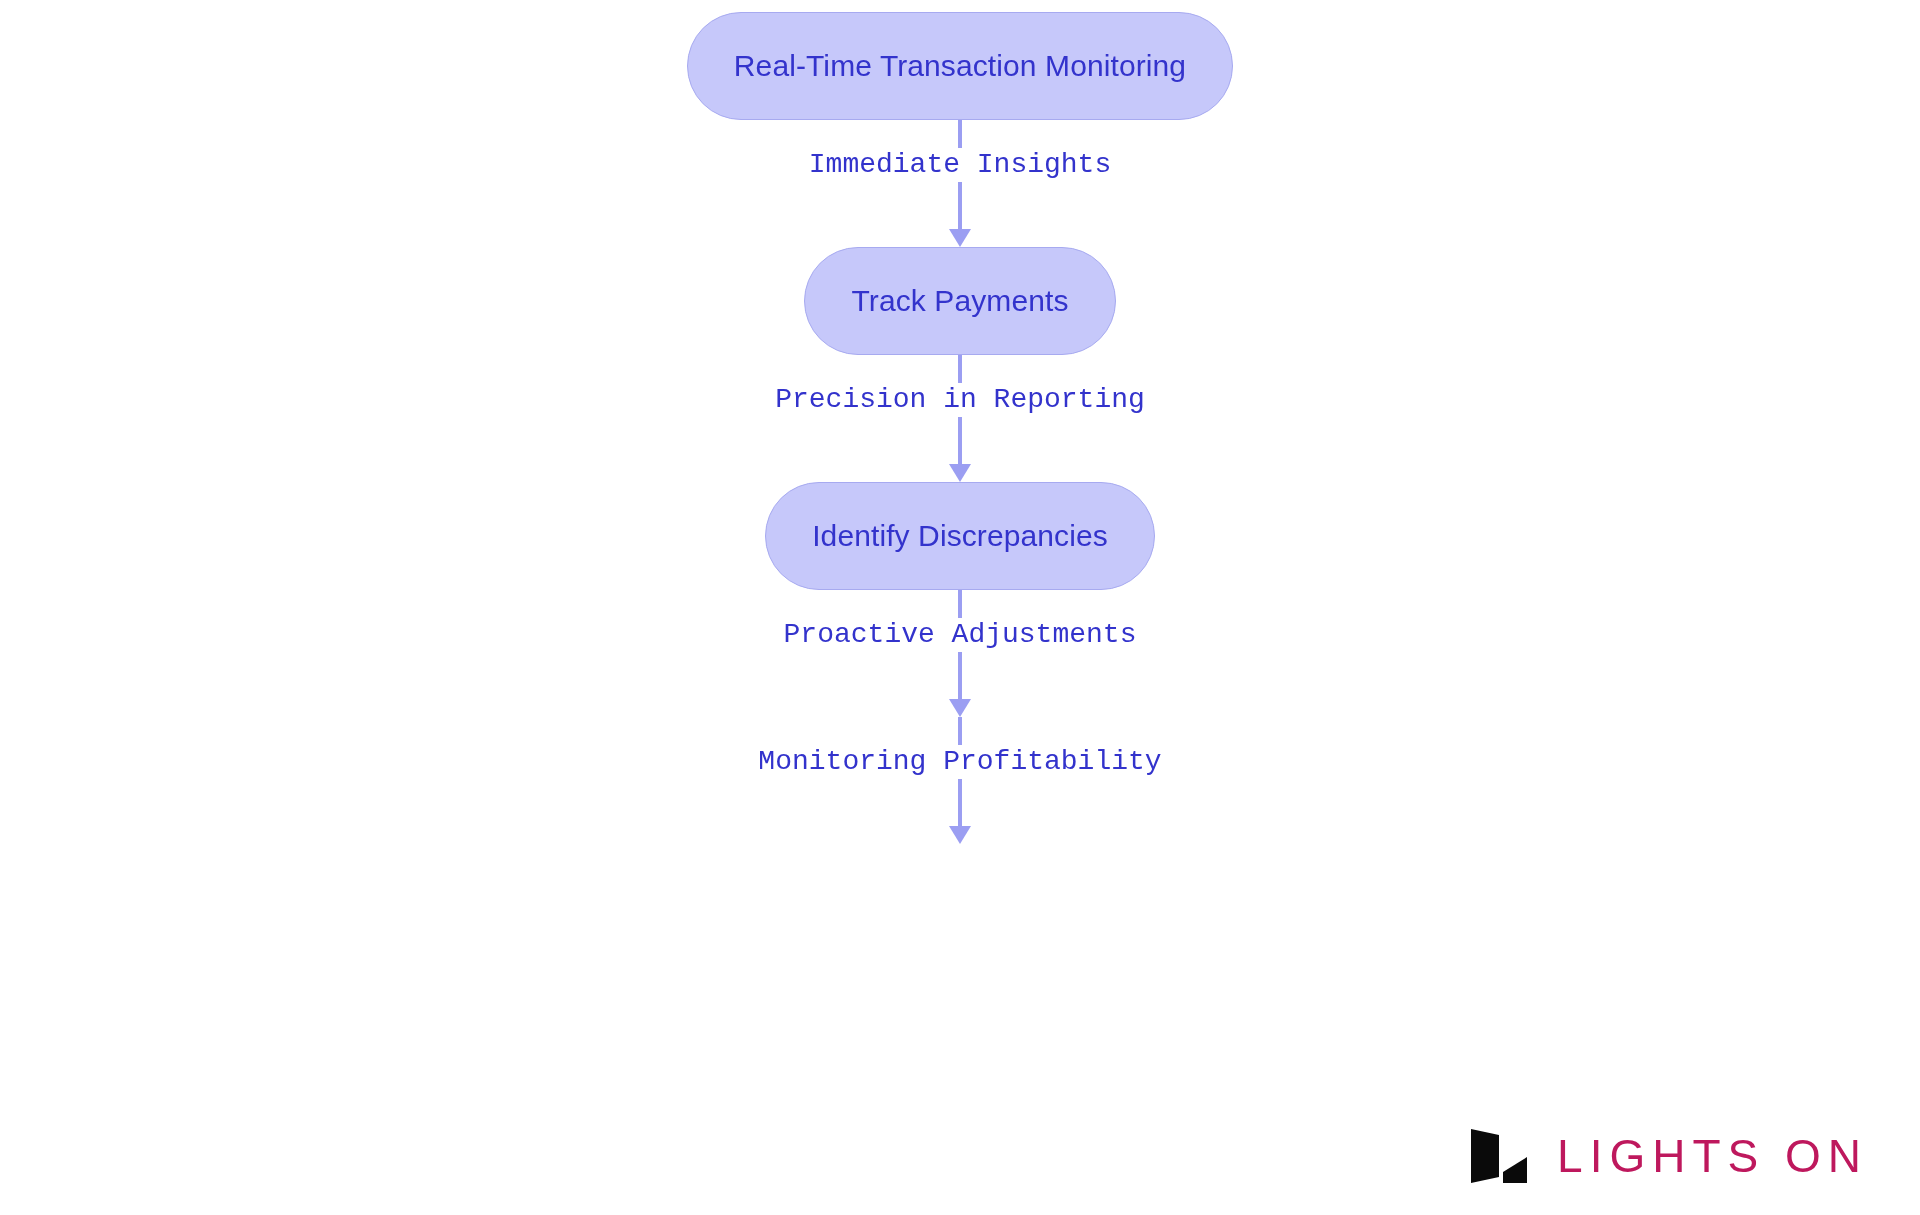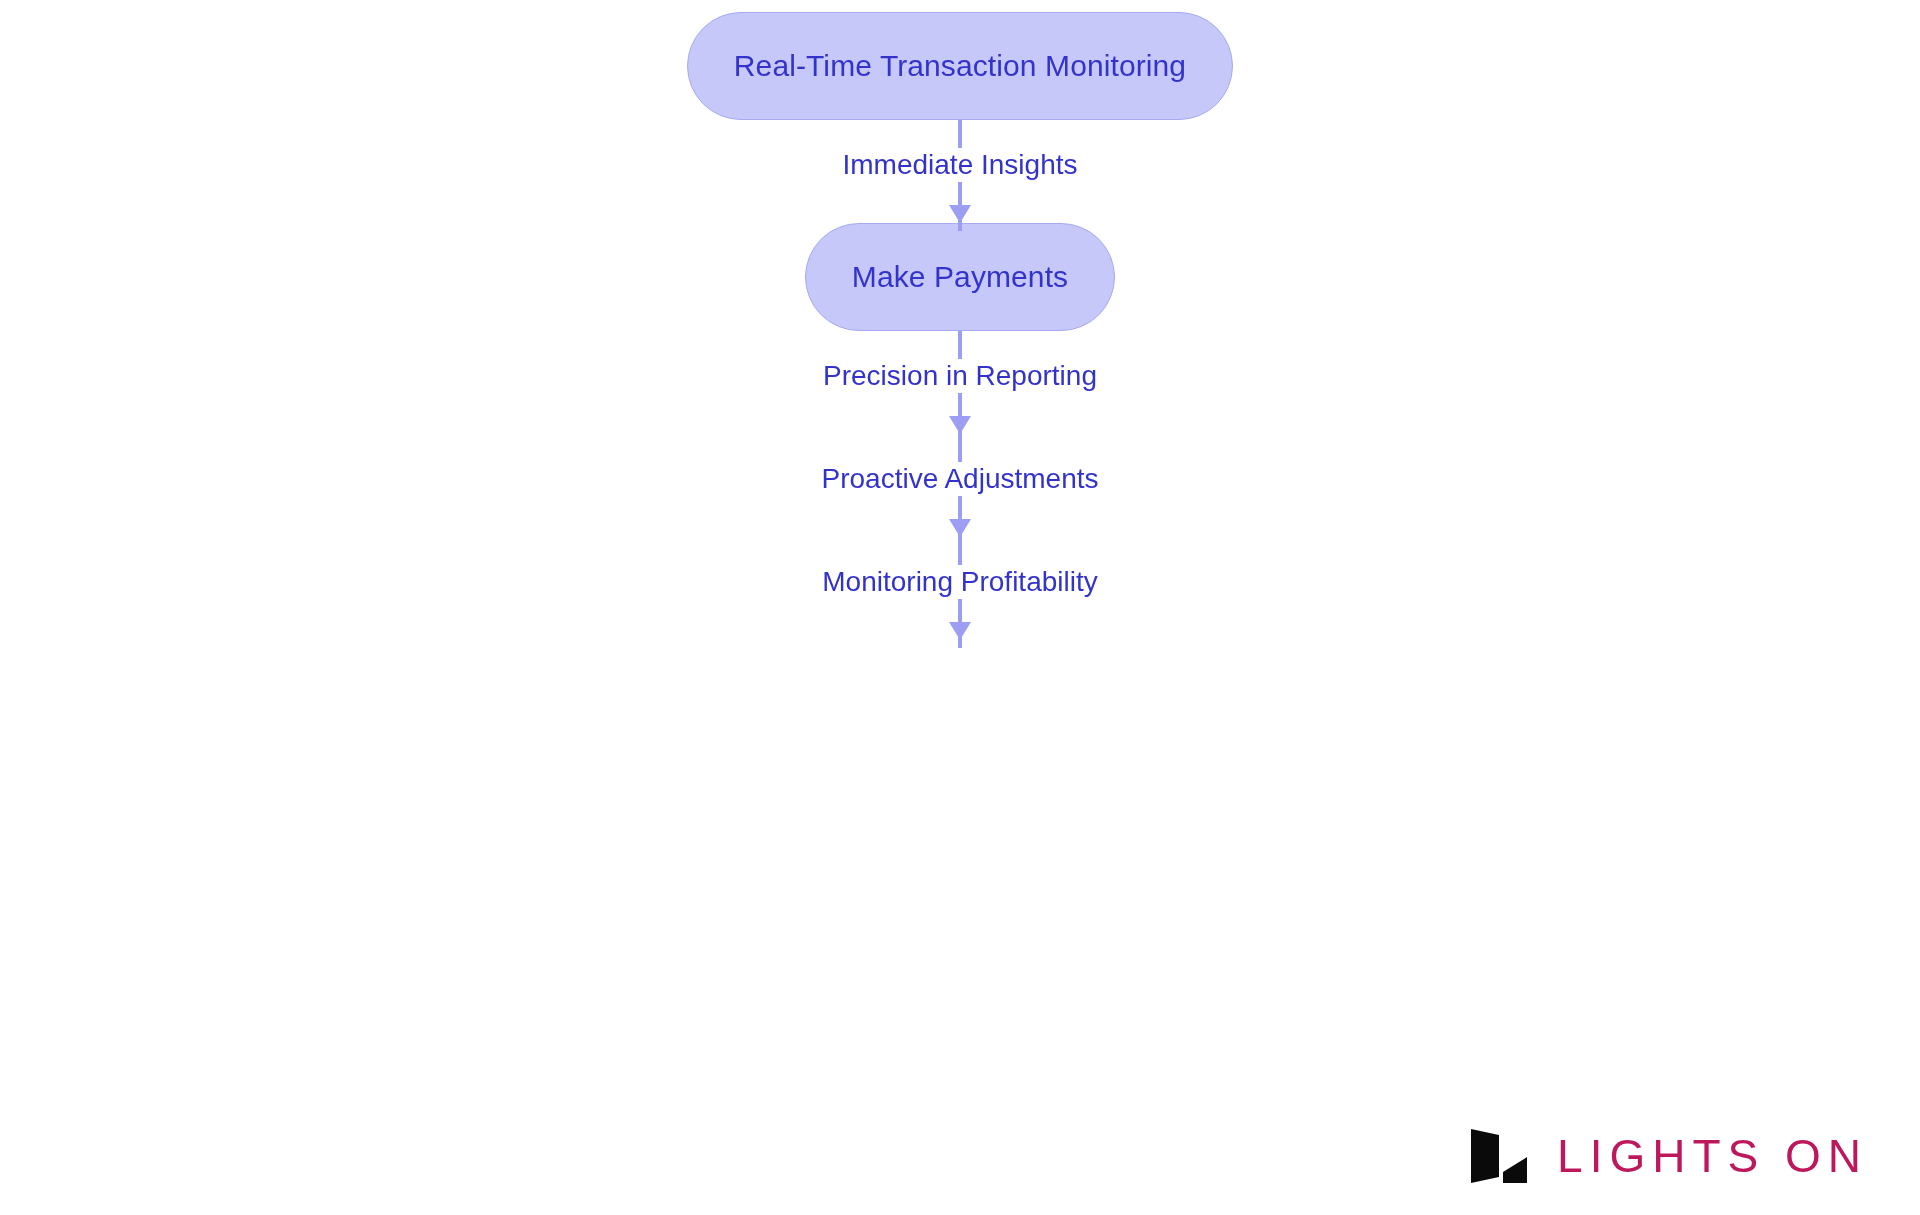--- a/index.html
+++ b/index.html
@@ -56,23 +56,24 @@
     letter-spacing: 0.1px;
     white-space: nowrap;
     font-weight: 400;
   }
 
   .node-1 { margin-top: 12px; }
 
   
   .edge {
     width: 420px;
-    height: 103px;
+    height: 127px;
     position: relative;
     flex: none;
+    font-family: Liberation Mono, monospace;
   }
   .edge-line {
     position: absolute;
     left: 50%;
     top: 0;
     transform: translateX(-50%);
     width: 4px;
     height: 111px;
     background: #9b9ef2;
   }
@@ -134,29 +135,32 @@
       <span class="node-label">Real-Time Transaction Monitoring</span>
     </div>
 
     <div class="edge">
       <div class="edge-line"></div>
       <div class="edge-arrow"></div>
       <div class="edge-label">Immediate Insights</div>
     </div>
 
     <div class="node node-2">
-      <span class="node-label">Make Payments</span>
+      <span class="node-label">Track Payments</span>
     </div>
 
     <div class="edge">
       <div class="edge-line"></div>
       <div class="edge-arrow"></div>
       <div class="edge-label">Precision in Reporting</div>
     </div>
 
+    <div class="node node-3">
+      <span class="node-label">Identify Discrepancies</span>
+    </div>
 
     <div class="edge">
       <div class="edge-line"></div>
       <div class="edge-arrow"></div>
       <div class="edge-label">Proactive Adjustments</div>
     </div>
 
 
     <div class="edge">
       <div class="edge-line"></div>

